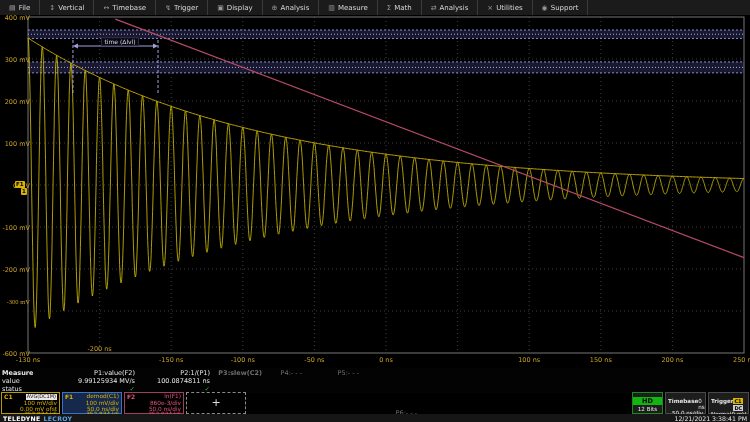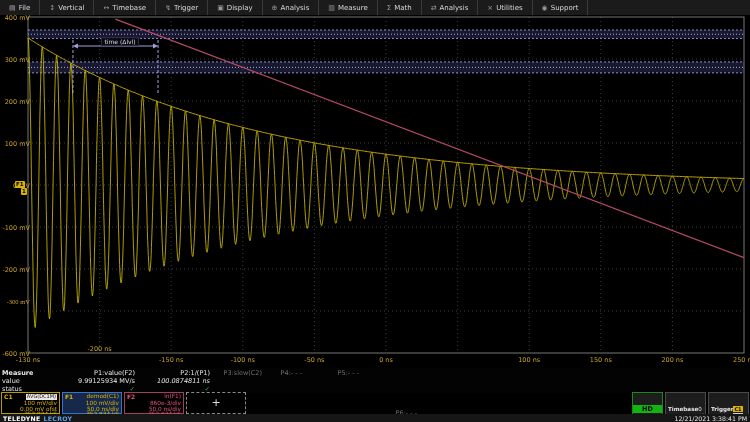--- a/index.html
+++ b/index.html
@@ -30,21 +30,21 @@
   
   .desc-box{position:absolute;top:392px;height:22px;background:#000;font-size:5.8px;
             line-height:5.6px;padding:1px 2px;box-sizing:border-box;}
   .desc-head{display:flex;justify-content:space-between;align-items:center;height:6px;margin-bottom:1px;}
   .desc-id{font-weight:bold;font-size:6px;}
   .desc-badge{background:#e8e8e8;color:#111;font-size:5px;padding:0 1px;line-height:5.5px;}
   .desc-row{text-align:right;}
   #add-box{display:flex;align-items:center;justify-content:center;color:#ddd;font-size:11px;}
   
   .panel{position:absolute;background:#1d1d1d;border:1px solid #4a4a4a;box-sizing:border-box;
-         color:#e6e6e6;font-size:5.6px;line-height:6px;padding:13px 2px;}
+         color:#e6e6e6;font-size:5.6px;line-height:6px;padding:5px 2px;}
   .prow{display:flex;justify-content:space-between;}
   #hd-badge{background:#12b412;color:#000;font-weight:bold;font-size:6.5px;text-align:center;
             line-height:8px;margin:-1px -2px 1px -2px;}
   .tiny-badge{background:#d9b306;color:#000;font-size:5px;padding:0 1px;line-height:5.5px;font-weight:bold;}
   .tiny-badge.gray{background:#cfcfcf;}
   
   #bottom-bar{position:absolute;left:0;top:414px;width:750px;height:8px;background:#161616;
               display:flex;align-items:center;justify-content:space-between;padding:0 3px;box-sizing:border-box;}
   #brand{font-size:6.2px;font-weight:bold;letter-spacing:0.3px;color:#fff;}
   #brand .lecroy{color:#58a0e8;margin-left:3px;}
@@ -169,23 +169,23 @@
 
   <div id="measure">
     <div class="mrow-label" style="top:1px;font-weight:bold;">Measure</div>
     <div class="mrow-label" style="top:9px;">value</div>
     <div class="mrow-label" style="top:17px;">status</div>
     <div id="mcols">
         <div class="mcol active" style="left: 55px; top: 1px;">P1:value(F2)</div>
         <div class="mcol active" style="left: 55px; top: 9px;">9.99125934 MV/s</div>
         <div class="mcol mstatus" style="left: 55px; top: 17px;">✓</div>
         <div class="mcol active" style="left: 130px; top: 1px;">P2:1/(P1)</div>
-        <div class="mcol active" style="left: 130px; top: 9px; font-style: italic;">100.0874811 ns</div>
+        <div class="mcol active" style="left: 130px; top: 9px;">100.0874811 ns</div>
         <div class="mcol mstatus" style="left: 130px; top: 17px;">✓</div>
-        <div class="mcol inactive" style="left: 182px; top: 1px;">P3:slew(C2)</div>
+        <div class="mcol inactive" style="left: 182px; top: 1px; font-weight: bold;">P3:slew(C2)</div>
         <div class="mcol inactive" style="left: 222px; top: 1px;">P4:- - -</div>
         <div class="mcol inactive" style="left: 279px; top: 1px;">P5:- - -</div>
         <div class="mcol inactive" style="left: 337px; top: 1px; margin-top: 40px;">P6:- - -</div>
       </div>
   </div>
 
   <div class="desc-box" style="left:1px;width:59px;border:1px solid #b99a00;color:#d9b306;">
     <div class="desc-head">
       <span class="desc-id">C1</span>
       <span class="desc-badge">AVG(DC1M)</span>

